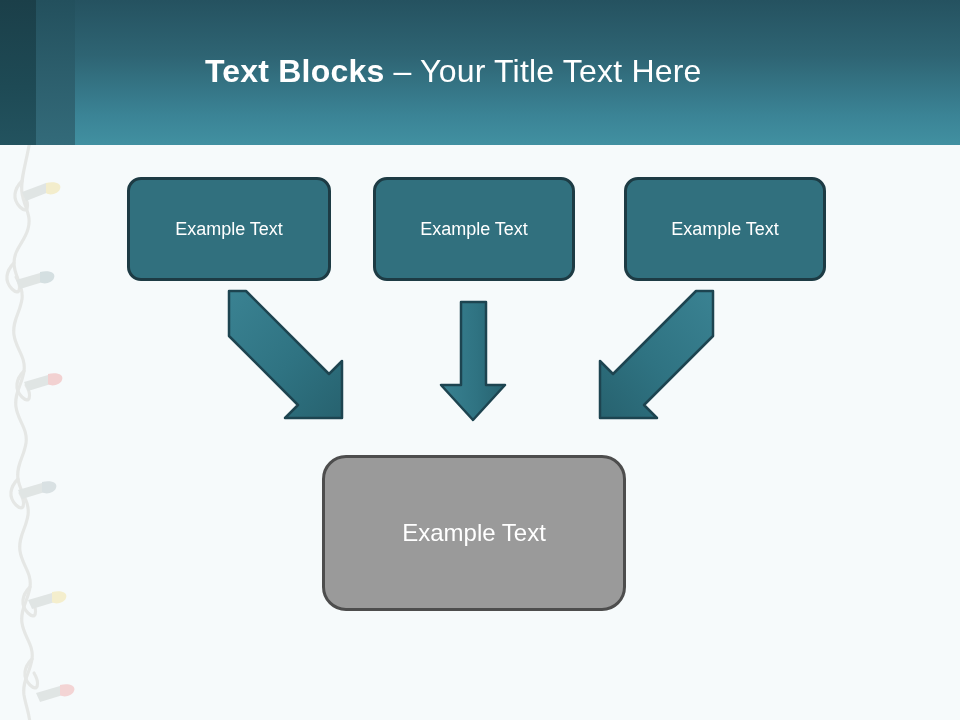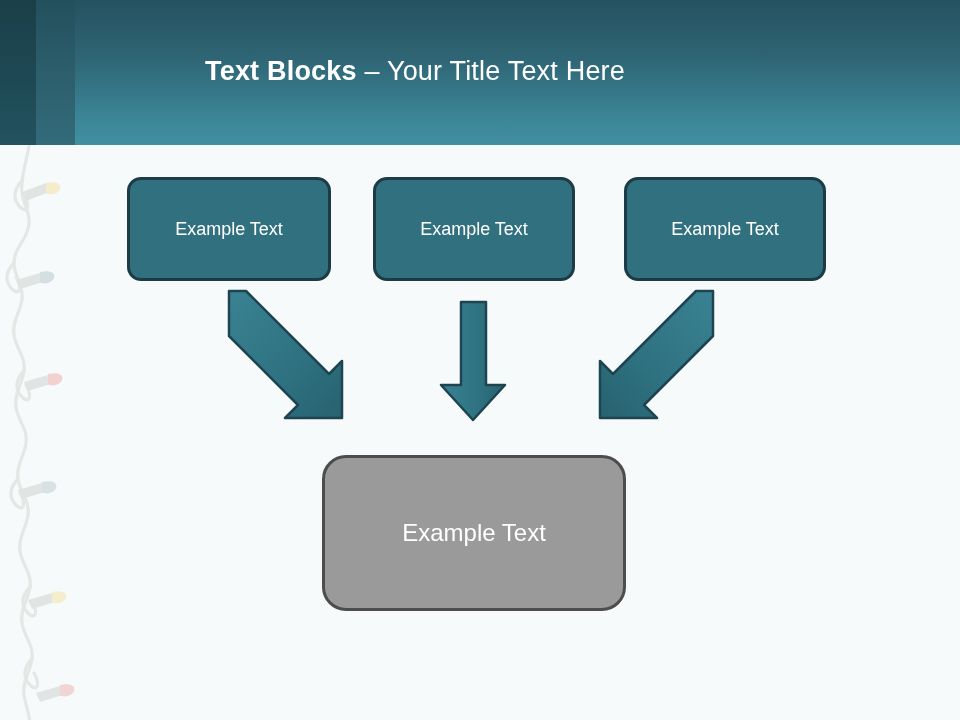--- a/index.html
+++ b/index.html
@@ -41,21 +41,21 @@
     left: 36px;
     top: 0;
     width: 39px;
     height: 145px;
     background: linear-gradient(180deg, #23505d 0%, #2c5e6c 50%, #336b7a 100%);
   }
   .title {
     position: absolute;
     left: 205px;
     top: 52px;
-    font-size: 27px;
+    font-size: 32px;
     line-height: 38px;
     color: #ffffff;
     letter-spacing: 0.2px;
     white-space: nowrap;
   }
   .title .title-strong {
     font-weight: bold;
   }
   .title .title-rest {
     font-weight: normal;

